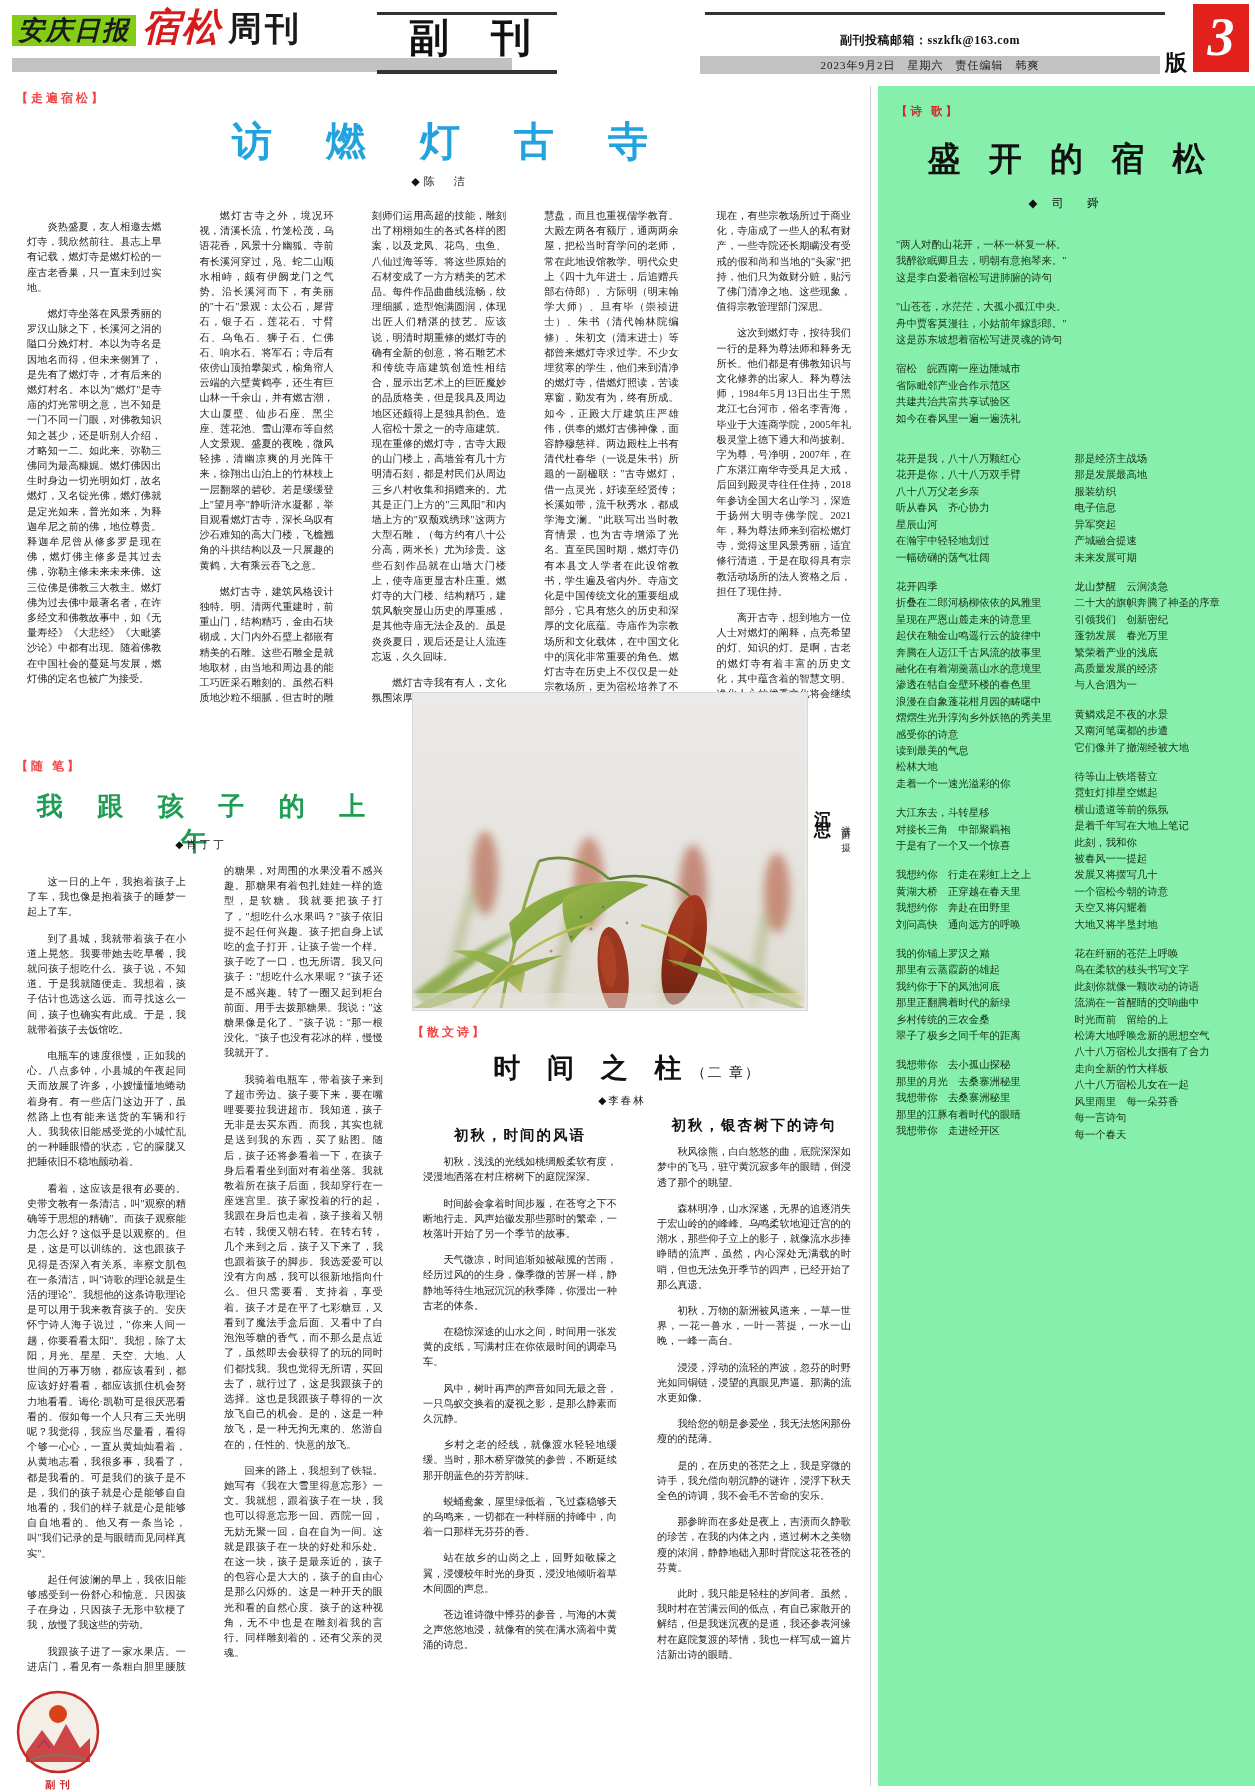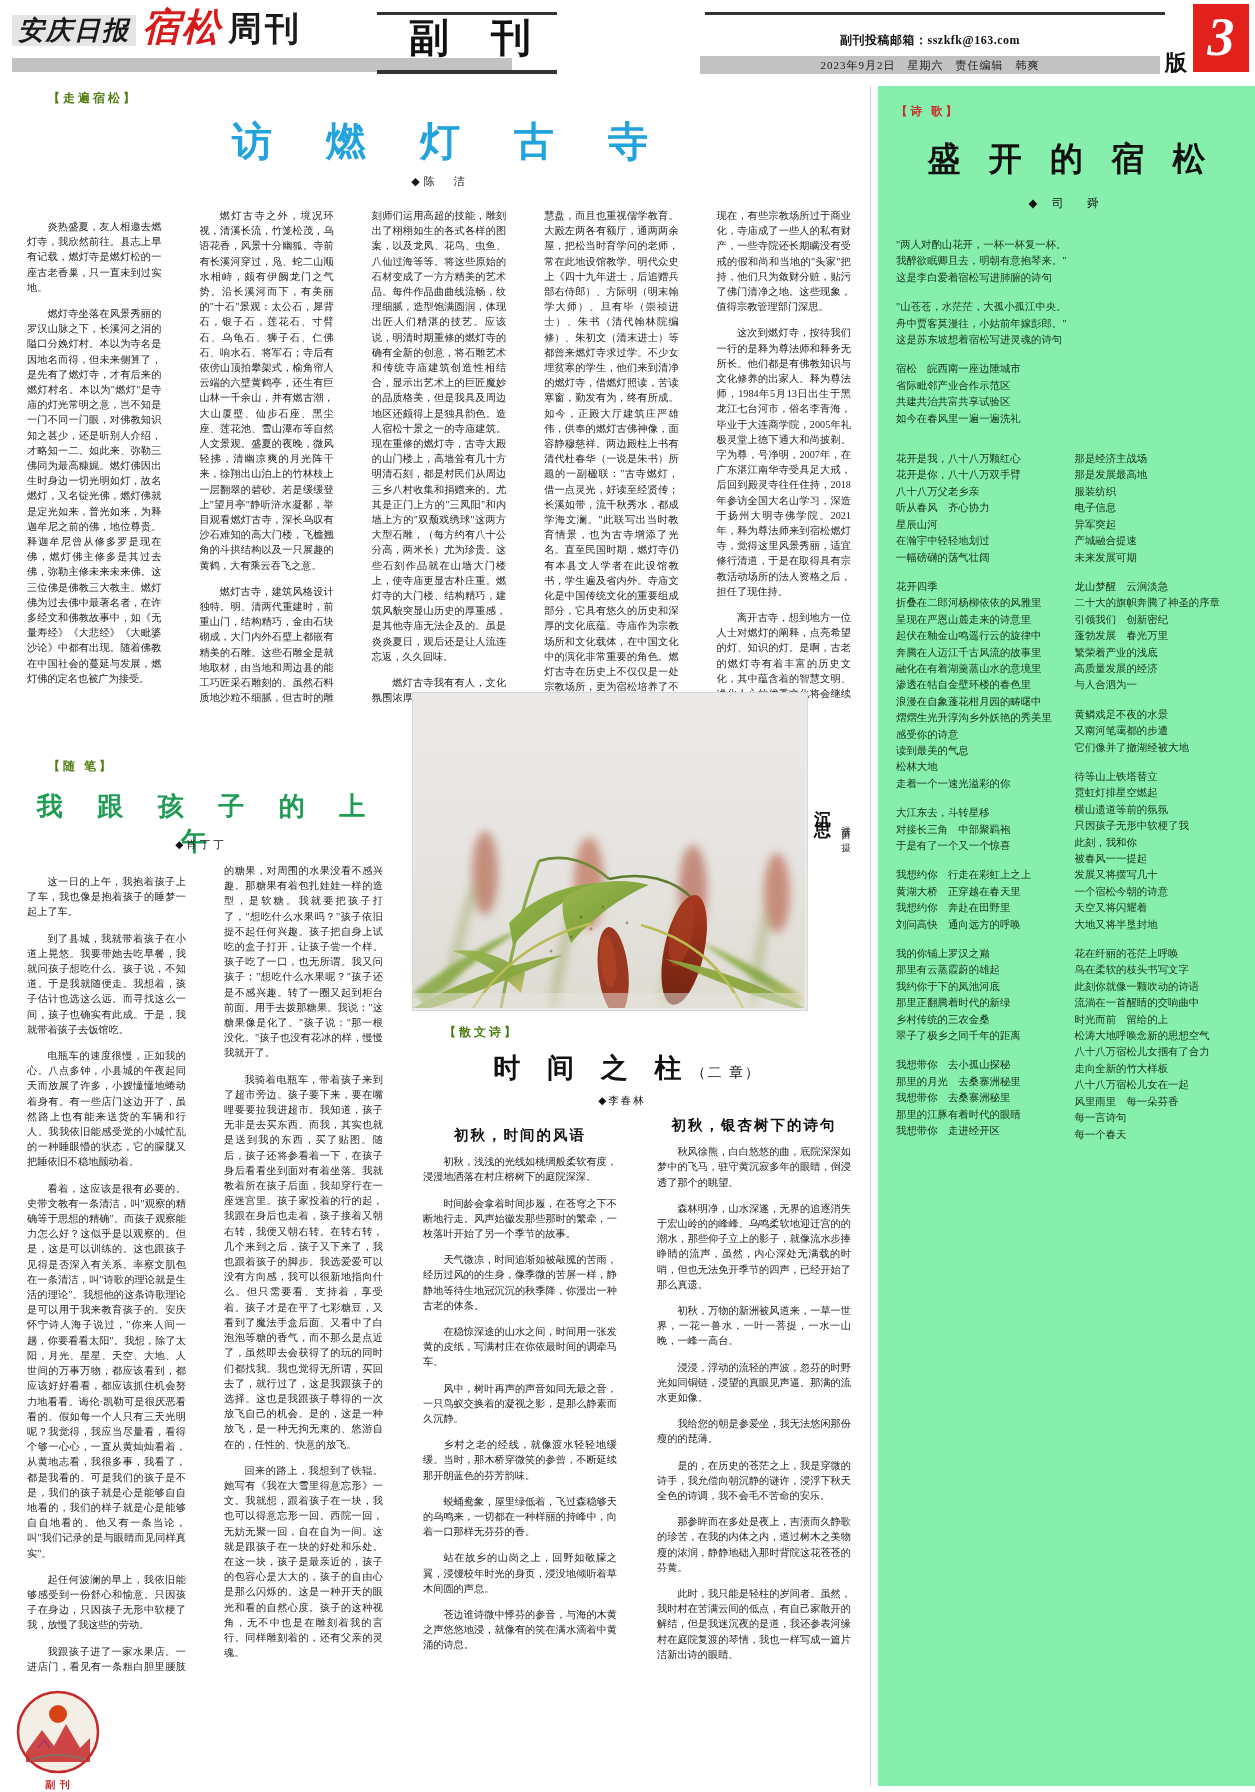--- a/index.html
+++ b/index.html
@@ -7,21 +7,21 @@
     width:1255px;height:1792px;background:#ffffff;
     font-family:"Liberation Serif","DejaVu Serif",serif;
     color:#111;position:relative;overflow:hidden;
   }
   .page{position:relative;width:1255px;height:1792px;}
 
   
   .masthead{position:absolute;left:0;top:0;width:1255px;height:78px;}
   .mh-logo{position:absolute;left:12px;top:8px;display:flex;align-items:flex-end;gap:6px;}
   .mh-aqrb{
-    background:#e5e5e5;color:#1a1a1a;font-weight:bold;font-size:26px;
+    background:#84cc16;color:#1a1a1a;font-weight:bold;font-size:26px;
     font-family:"Liberation Serif",serif;padding:2px 6px;letter-spacing:2px;
     font-style:italic;line-height:1.05;
   }
   .mh-susong{color:#d71b1b;font-size:38px;font-weight:bold;font-style:italic;
     letter-spacing:2px;line-height:1;font-family:"Liberation Serif",serif;}
   .mh-zhoukan{color:#1a1a1a;font-size:34px;font-weight:bold;letter-spacing:3px;line-height:1;}
   .mh-graybar{position:absolute;left:12px;top:58px;width:500px;height:14px;background:#c2c2c2;}
   .mh-center{position:absolute;left:380px;top:16px;width:180px;text-align:center;}
   .mh-fukan{font-size:40px;font-weight:bold;letter-spacing:16px;color:#111;line-height:1.1;
     text-indent:16px;}
@@ -31,21 +31,21 @@
   .mh-email{position:absolute;left:700px;top:32px;width:460px;text-align:center;
     font-size:12px;color:#111;letter-spacing:.5px;font-weight:bold;}
   .mh-datebar{position:absolute;left:700px;top:56px;width:460px;height:18px;background:#c2c2c2;}
   .mh-date{position:absolute;left:700px;top:58px;width:460px;text-align:center;font-size:11px;color:#1a1a1a;letter-spacing:1px;}
   .mh-ban{position:absolute;left:1165px;top:48px;font-size:22px;font-weight:bold;color:#111;}
   .mh-num{position:absolute;left:1193px;top:4px;width:56px;height:68px;background:#e2211c;
     color:#fff;font-size:54px;font-weight:bold;text-align:center;line-height:66px;
     font-family:"Liberation Serif",serif;font-style:italic;}
 
   
-  .tag{color:#4d7c0f;font-size:12px;font-weight:bold;letter-spacing:3px;margin-left:32px;}
+  .tag{color:#ef4444;font-size:12px;font-weight:bold;letter-spacing:3px;}
   .body-col{
     font-size:10.2px;line-height:15.2px;text-align:justify;color:#1d1d1d;
     font-family:"Liberation Serif","DejaVu Serif",serif;
   }
   .body-col p{margin:11px;text-indent:2em;}
 
   
   .main-region{position:absolute;left:0;top:78px;width:878px;height:1714px;}
 
   .tag-zoubian{position:absolute;left:16px;top:12px;}
@@ -388,21 +388,21 @@
           </div>
           <div class="stz">
             <div class="ln">黄鳞戏足不夜的水景</div>
             <div class="ln">又南河笔霭都的步遭</div>
             <div class="ln">它们像并了撤湖经被大地</div>
           </div>
           <div class="stz">
             <div class="ln">待等山上铁塔替立</div>
             <div class="ln">霓虹灯排星空燃起</div>
             <div class="ln">横山遗道等前的氛氛</div>
-            <div class="ln">只因孩子无形中软梗了我</div>
+            <div class="ln">是着千年写在大地上笔记</div>
             <div class="ln">此刻，我和你</div>
             <div class="ln">被春风一一提起</div>
             <div class="ln">发展又将摆写几十</div>
             <div class="ln">一个宿松今朝的诗意</div>
             <div class="ln">天空又将闪耀着</div>
             <div class="ln">大地又将半垦封地</div>
           </div>
           <div class="stz">
             <div class="ln">花在纤丽的苍茫上呼唤</div>
             <div class="ln">鸟在柔软的枝头书写文字</div>

